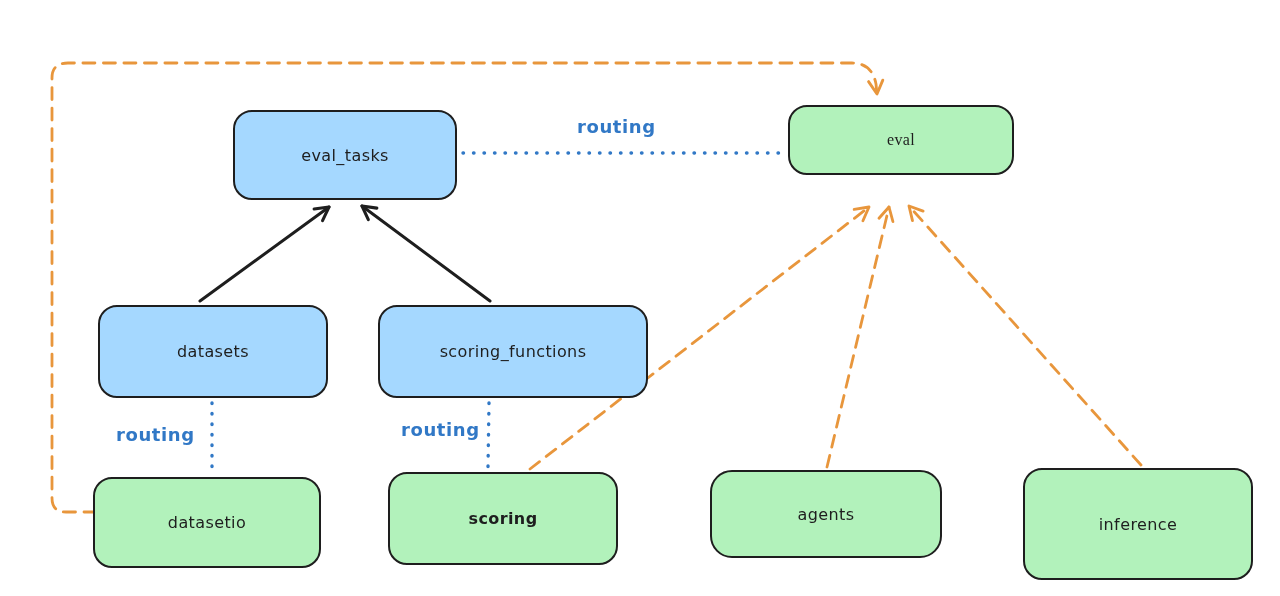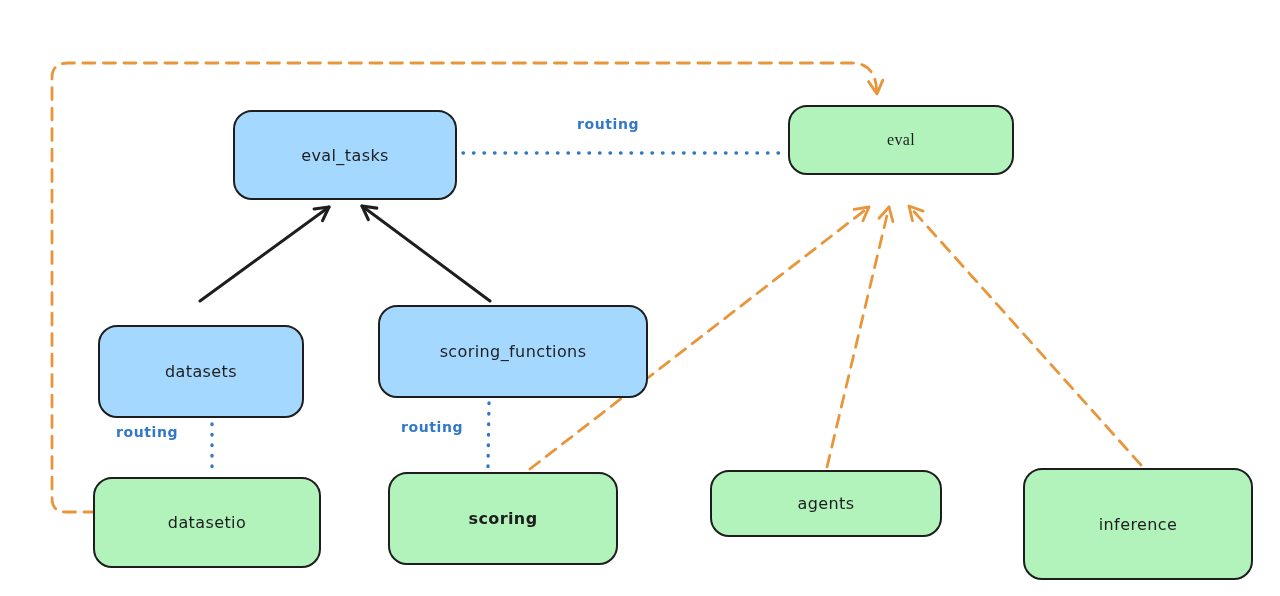--- a/index.html
+++ b/index.html
@@ -31,31 +31,31 @@
     font-size: 16px;
     color: #1e1e1e;
     letter-spacing: 0.4px;
     box-sizing: border-box;
   }
   .node-blue  { background: #a5d8ff; }
   .node-green { background: #b2f2bb; }
 
   #node-eval_tasks        { left: 233px; top: 110px; width: 224px; height: 90px; }
   #node-eval              { left: 788px; top: 105px; width: 226px; height: 70px; font-family: Liberation Serif, serif; }
-  #node-datasets          { left:  98px; top: 305px; width: 206px; height: 93px; margin-top: 20px; }
+  #node-datasets          { left:  98px; top: 305px; width: 230px; height: 93px; }
   #node-scoring_functions { left: 378px; top: 305px; width: 270px; height: 93px; }
   #node-datasetio         { left:  93px; top: 477px; width: 228px; height: 91px; }
   #node-scoring           { left: 388px; top: 472px; width: 230px; height: 93px; font-weight: bold; }
-  #node-agents            { left: 710px; top: 470px; width: 232px; height: 67px; }
+  #node-agents            { left: 710px; top: 470px; width: 232px; height: 88px; border-radius: 22px; }
   #node-inference         { left: 1023px; top: 468px; width: 230px; height: 112px; }
 
   .edge-label {
     position: absolute;
     color: #3178c6;
-    font-size: 14px;
+    font-size: 18px;
     font-weight: 700;
     letter-spacing: 0.6px;
   }
   #label-routing-top  { left: 577px; top: 116px; }
   #label-routing-left { left: 116px; top: 424px; }
   #label-routing-mid  { left: 401px; top: 419px; }
 </style>
 </head>
 <body>
 

